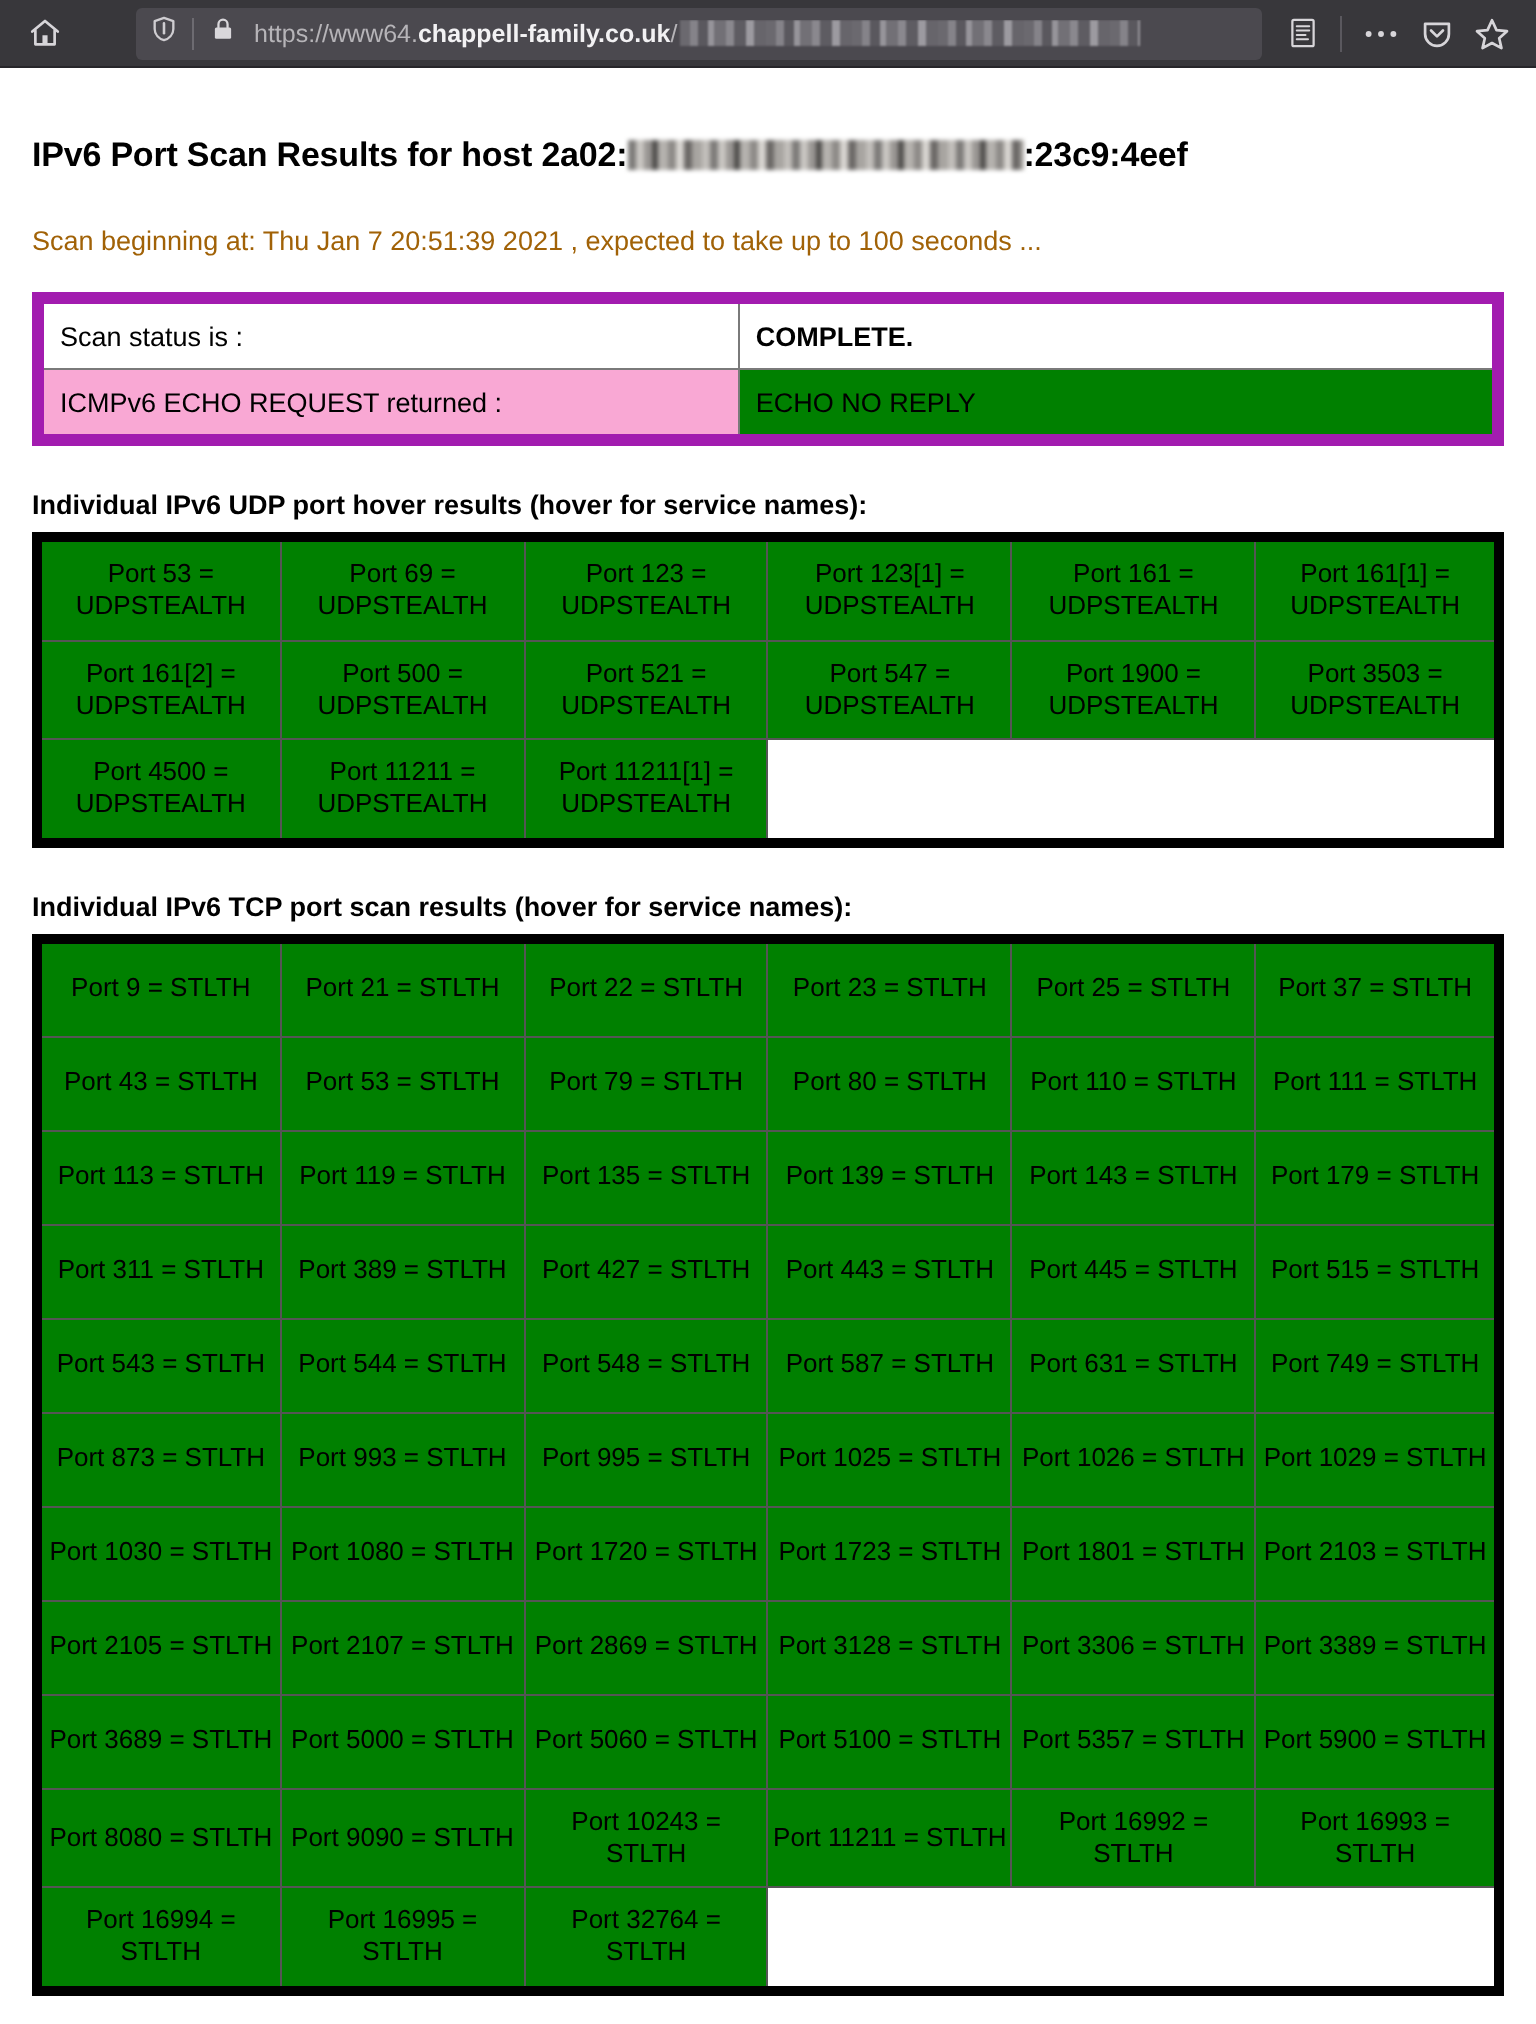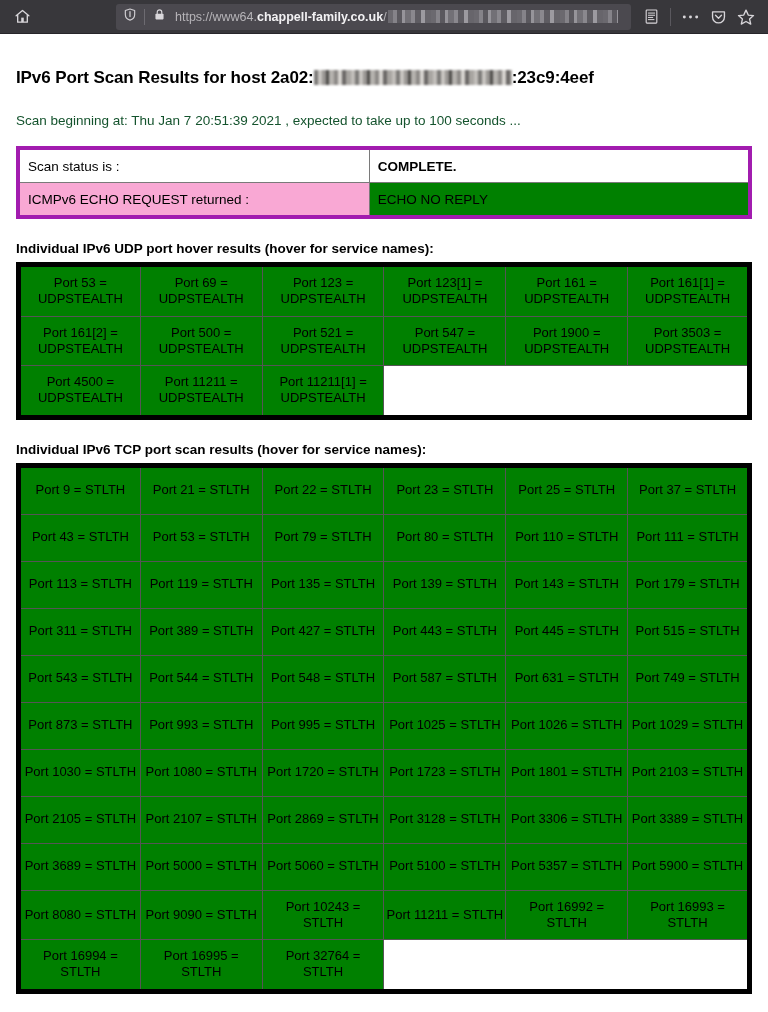--- a/index.html
+++ b/index.html
@@ -32,21 +32,21 @@
     height: 26px;
     display: flex;
     align-items: center;
     justify-content: center;
     flex: 0 0 auto;
   }
   .chrome-btn svg { display:block; }
   .urlbar {
     flex: 1 1 auto;
     height: 26px;
-    margin: 0 6px 0 80px;
+    margin: 0 6px 0 32px;
     background: #4b494f;
     border-radius: 3px;
     display: flex;
     align-items: center;
     padding: 0 2px;
     box-sizing: border-box;
     min-width: 0;
   }
   .urlbar .sep {
     width: 1px;
@@ -133,36 +133,36 @@
         #b5b2ae 15px, #b5b2ae 20px,
         #8d8a87 20px, #8d8a87 24px,
         #d8d5d1 24px, #d8d5d1 28px,
         #6b6866 28px, #6b6866 32px,
         #a8a5a1 32px, #a8a5a1 37px,
         #c2bfbb 37px, #c2bfbb 41px);
     filter: blur(1.1px);
   }
   p.scan-line {
     font-size: 13.5px;
-    color: #14532d;
+    color: #a16207;
     margin: 25px 0 0 0;
   }
   h2.section-title {
     font-size: 13.5px;
     font-weight: bold;
     color: #000;
     margin: 22px 0 6px 0;
   }
 
   
   table.status-table {
     border-collapse: collapse;
     width: 100%;
     margin-top: 18px;
-    border: 4px solid #a21caf;
+    border: 6px solid #a21caf;
   }
   table.status-table td {
     border: 1px solid #7a7a7a;
     font-size: 13.5px;
     padding: 7px 8px;
     color: #000;
     height: 18px;
   }
   td.label-plain { background: #ffffff; width: 48%; }
   td.label-grey  { background: #f9a8d4; width: 48%; }

